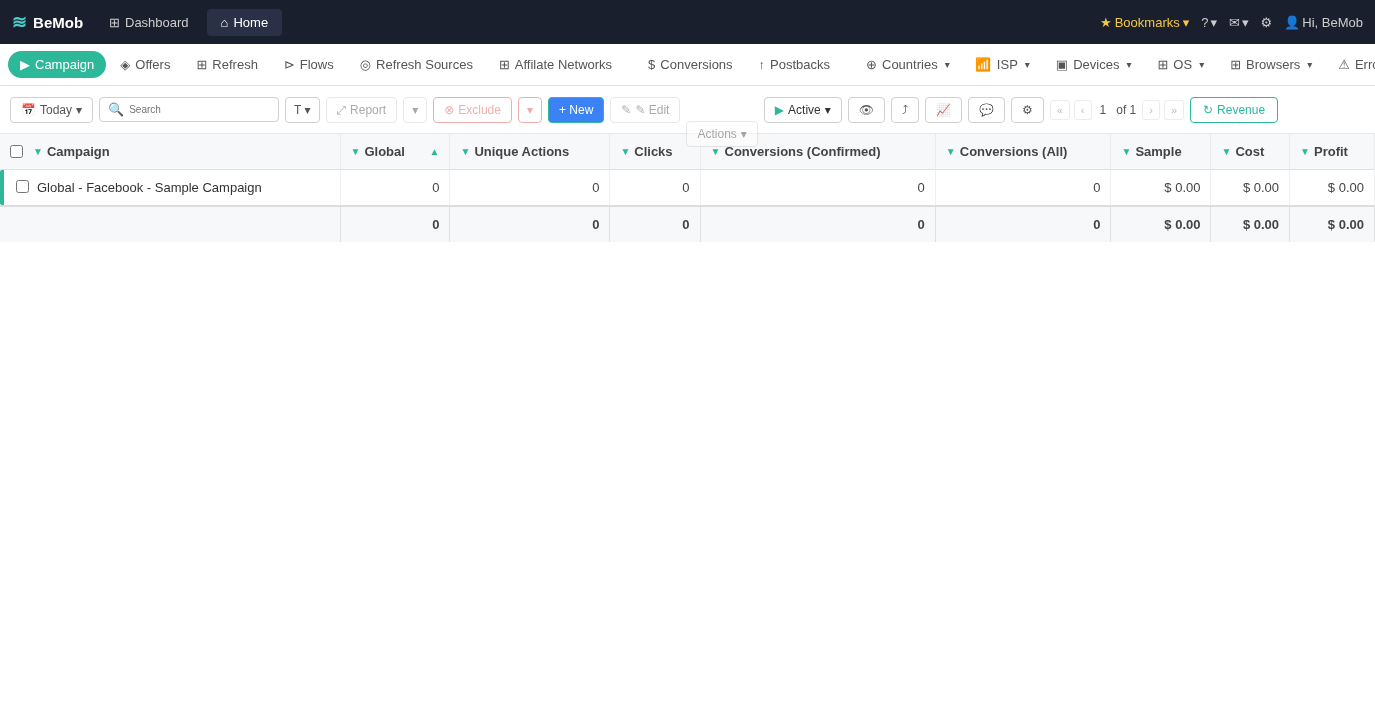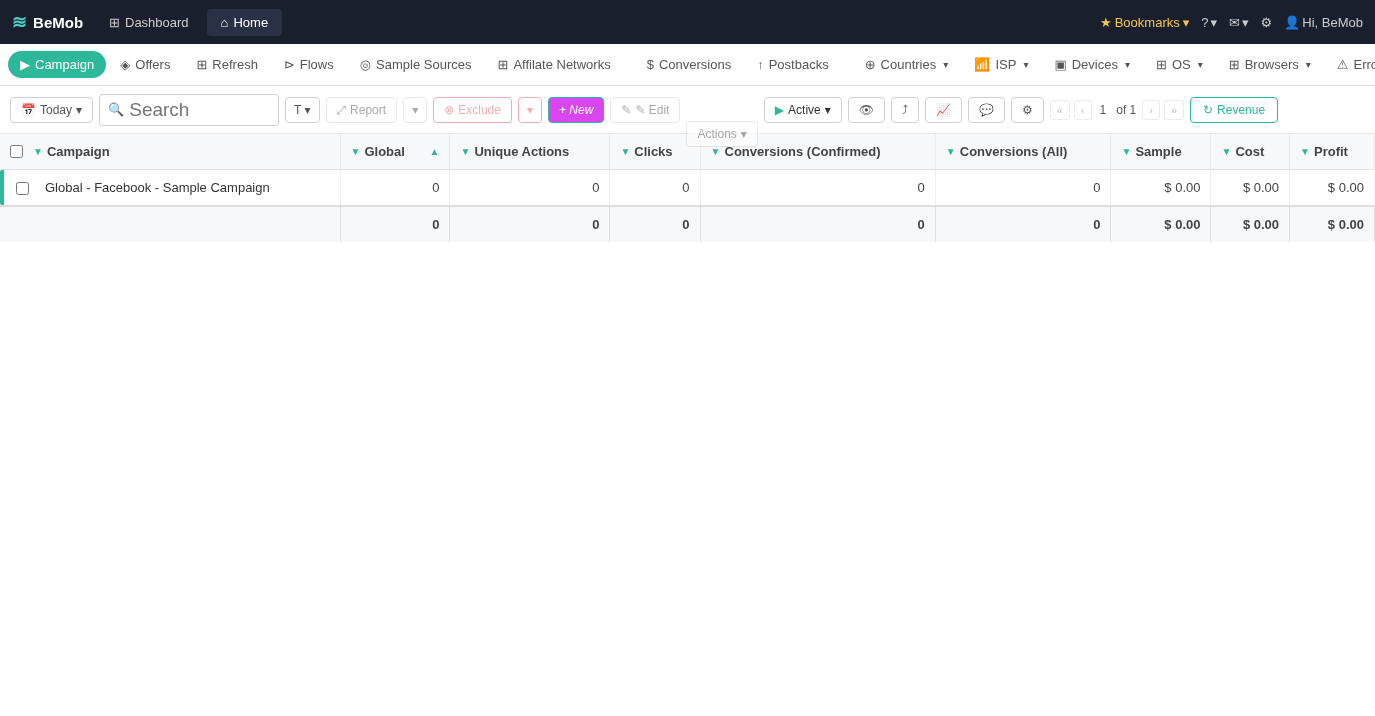--- a/index.html
+++ b/index.html
@@ -107,39 +107,38 @@
       font-size: 12px;
       white-space: nowrap;
     }
     .toolbar-btn.disabled { opacity: 0.5; cursor: not-allowed; }
     .toolbar-btn.active-btn {
       background: #fff;
       border-color: #d0d0d0;
       color: #333;
     }
     .toolbar-btn.green-btn {
-      background: #d946ef;
+      background: #3b82f6;
       border-color: #2db89a;
       color: #fff;
-      font-style: italic;
     }
     .search-wrapper {
       display: flex;
       align-items: center;
       border: 1px solid #d0d0d0;
       border-radius: 4px;
       padding: 4px 8px;
       background: #fff;
       gap: 5px;
       min-width: 180px;
     }
     .search-wrapper input {
       border: none;
       outline: none;
-      font-size: 19px;
+      font-size: 10px;
       color: #4c1d95;
       width: 120px;
     }
     .t-btn {
       border: 1px solid #d0d0d0;
       border-radius: 4px;
       padding: 5px 8px;
       background: #fff;
       cursor: pointer;
       font-size: 12px;
@@ -281,21 +280,21 @@
   <div class="nav-item">
     <span>⊞</span>
     <span>Refresh</span>
   </div>
   <div class="nav-item">
     <span>⊳</span>
     <span>Flows</span>
   </div>
   <div class="nav-item">
     <span>◎</span>
-    <span>Sample Sources</span>
+    <span>Refresh Sources</span>
   </div>
   <div class="nav-item">
     <span>⊞</span>
     <span>Affilate Networks</span>
   </div>
   <div class="nav-divider"></div>
   <div class="nav-item">
     <span>$</span>
     <span>Conversions</span>
   </div>
@@ -474,21 +473,21 @@
               <span class="filter-icon">▼</span>
               <span>Profit</span>
             </div>
           </th>
         </tr>
       </thead>
       <tbody>
         <tr>
           <td style="position:relative;">
             <div style="position:absolute; left:0; top:0; bottom:0; width:4px; background:#2db89a; border-radius:2px 0 0 2px;"></div>
-            <div style="display:flex; align-items:flex-end; gap:16px; padding-left:6px;">
+            <div style="display:flex; align-items:flex-start; gap:8px; padding-left:6px;">
               <input type="checkbox" style="">
               <span class="campaign-name">Global - Facebook - Sample Campaign</span>
             </div>
           </td>
           <td class="numeric">0</td>
           <td class="numeric">0</td>
           <td class="numeric">0</td>
           <td class="numeric">0</td>
           <td class="numeric">0</td>
           <td class="numeric">$ 0.00</td>

